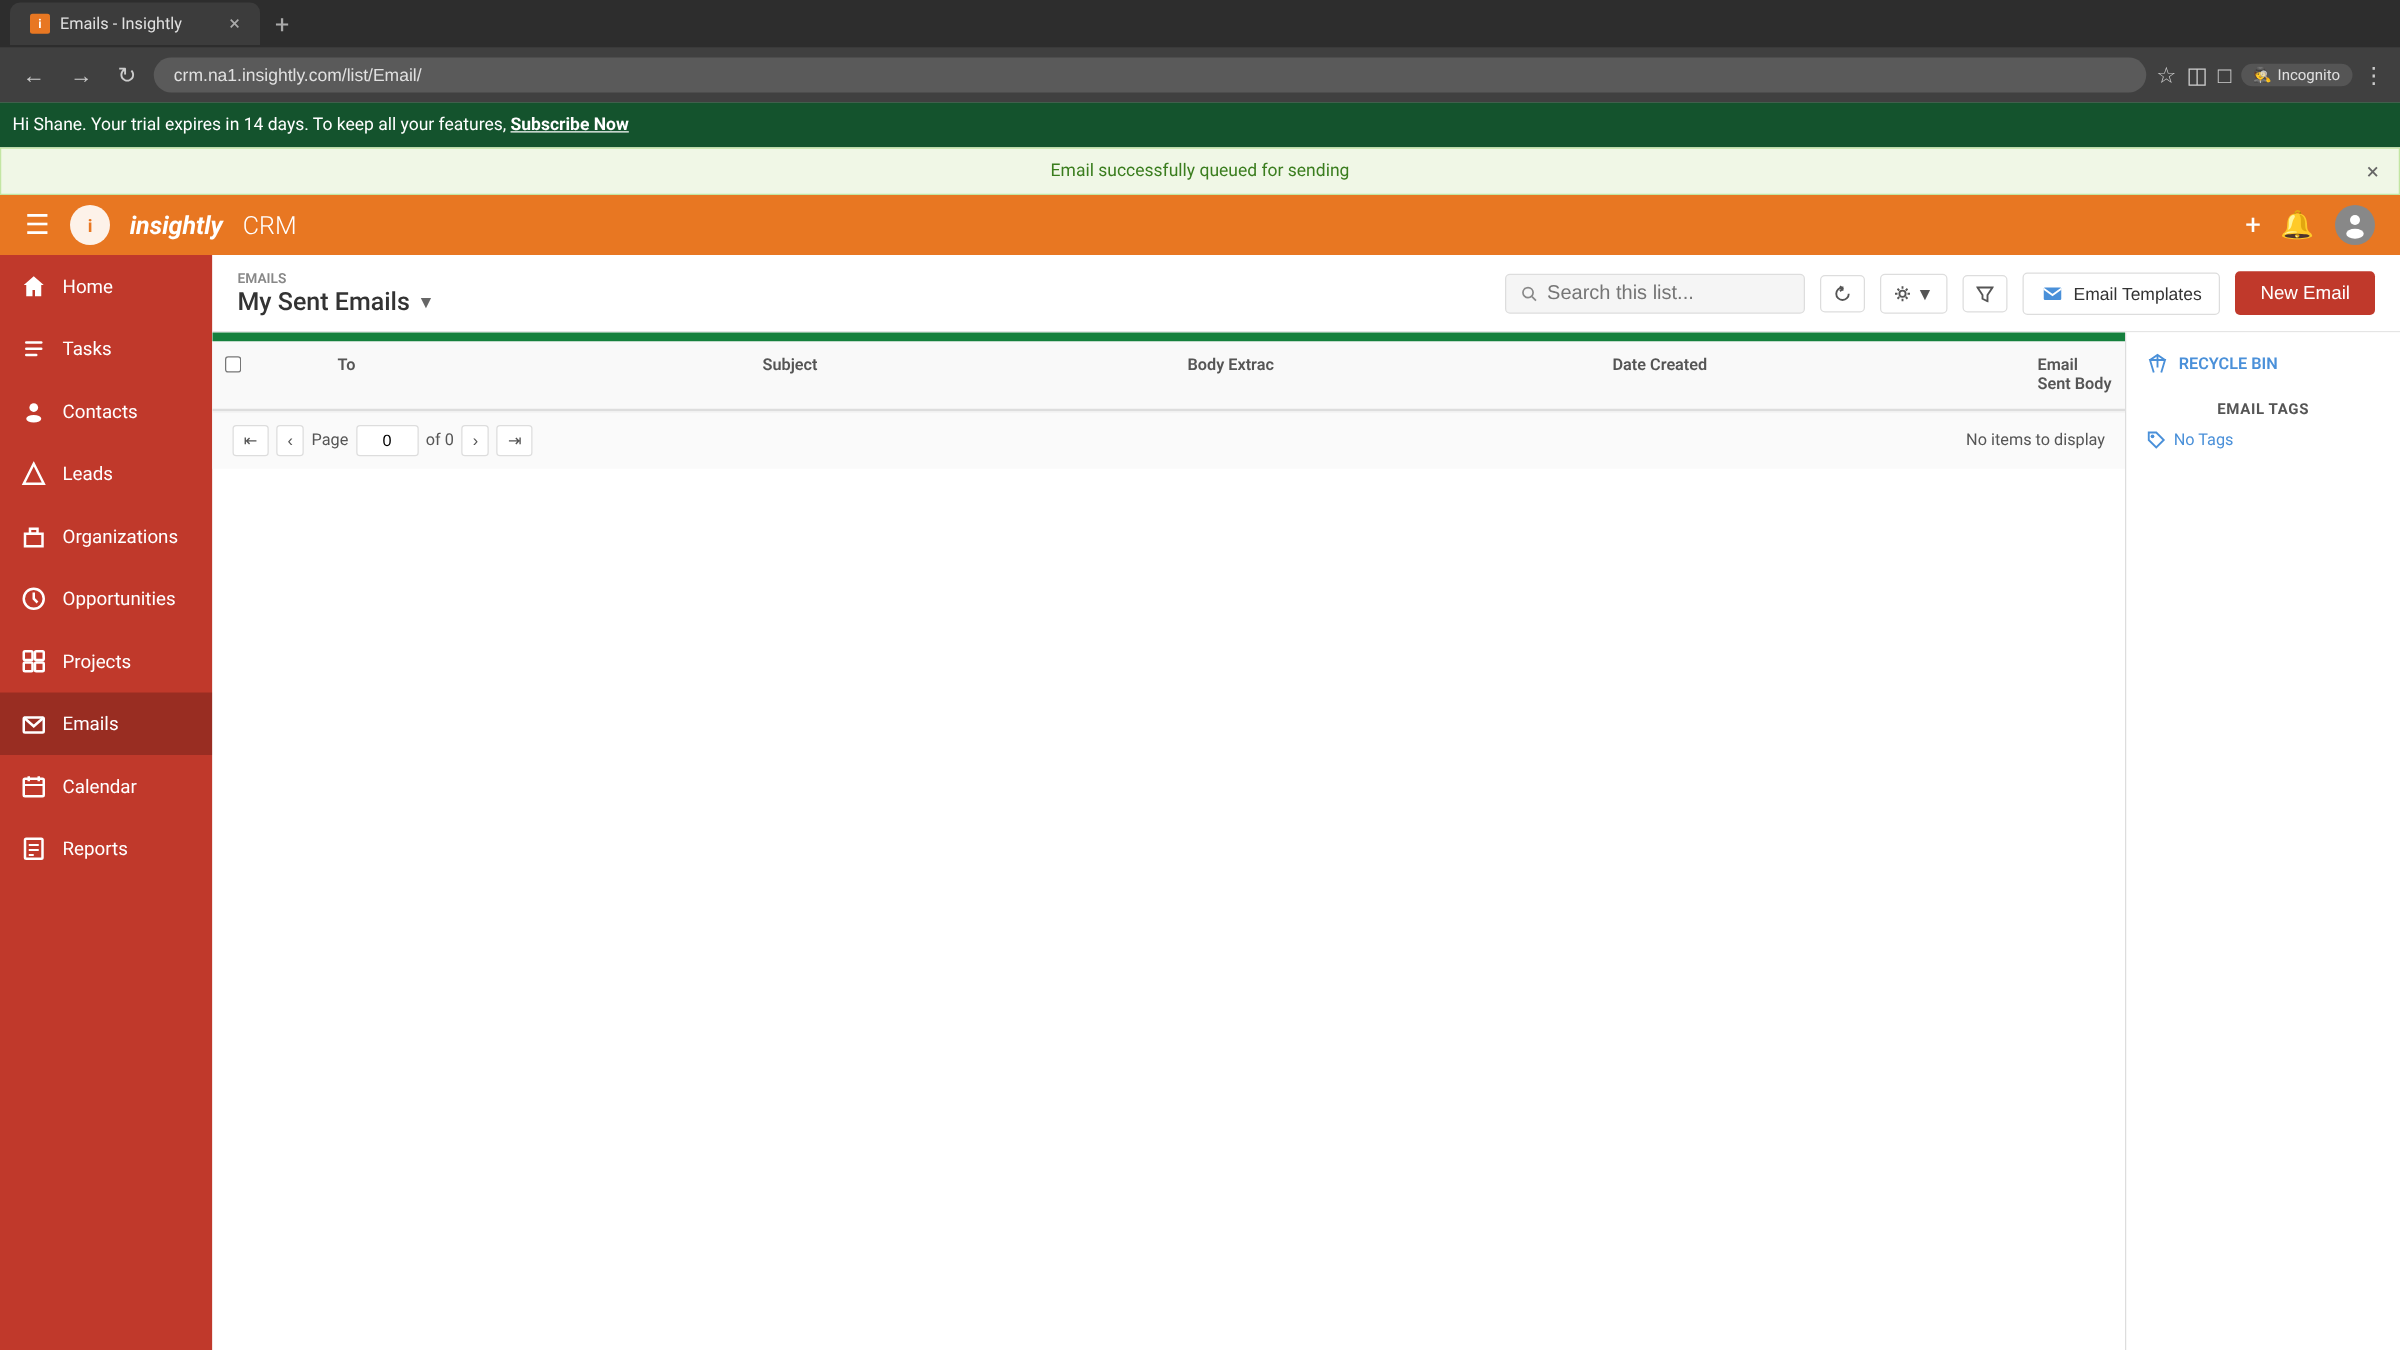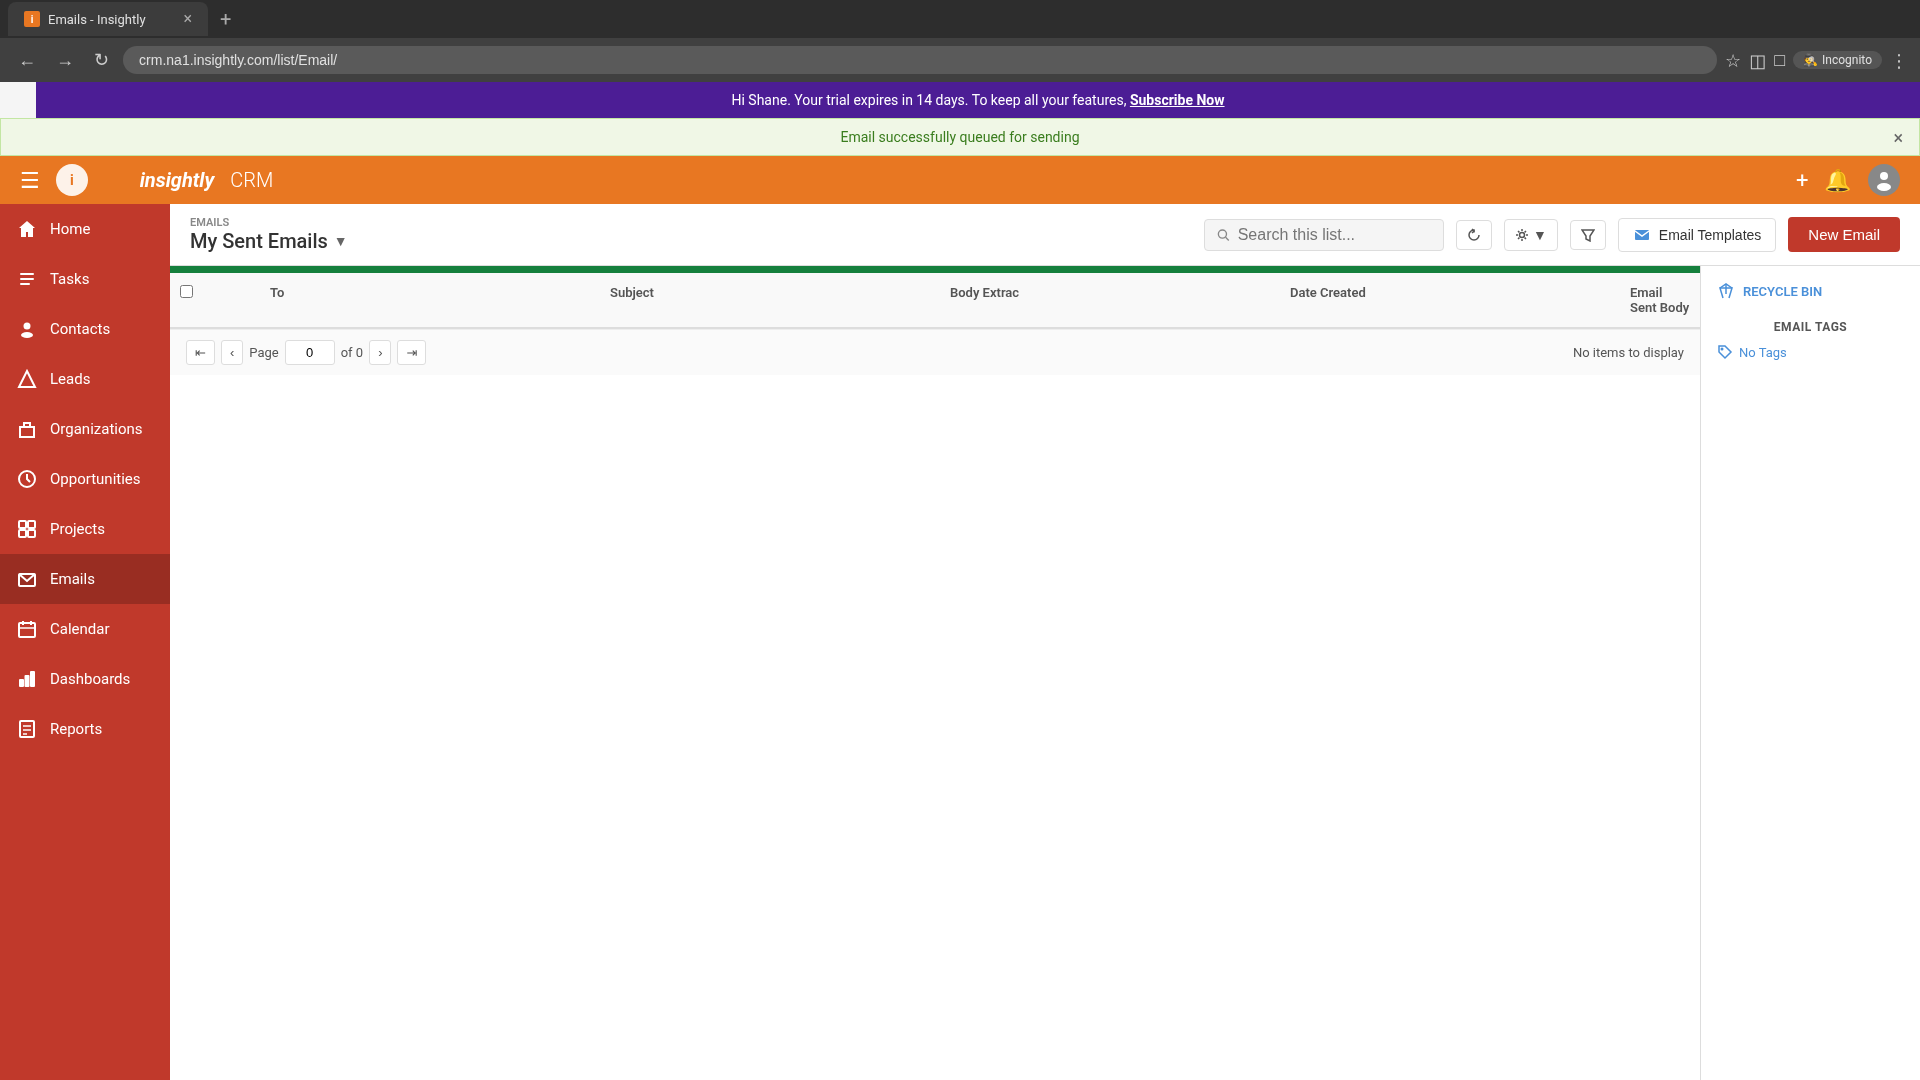--- a/index.html
+++ b/index.html
@@ -13,32 +13,32 @@
     .browser-tab .close-btn { margin-left: auto; color: #aaa; cursor: pointer; font-size: 16px; line-height: 1; }
     .new-tab-btn { color: #aaa; font-size: 20px; cursor: pointer; padding: 4px 8px; }
     .browser-nav { background: #404040; display: flex; align-items: center; height: 44px; padding: 0 12px; gap: 8px; }
     .nav-btn { color: #ccc; background: none; border: none; cursor: pointer; font-size: 18px; padding: 4px 6px; border-radius: 4px; }
     .address-bar { flex: 1; background: #5a5a5a; border: none; border-radius: 20px; color: #e0e0e0; padding: 6px 16px; font-size: 14px; height: 28px; }
     .nav-extras { display: flex; align-items: center; gap: 8px; color: #ccc; font-size: 18px; }
     .incognito-badge { background: #555; color: #e0e0e0; border-radius: 12px; padding: 2px 10px; font-size: 12px; display: flex; align-items: center; gap: 4px; }
 
     
     .app-wrapper { width: 1920px; min-height: 1042px; display: flex; flex-direction: column; }
-    .trial-banner { background: #4c1d95; color: white; text-align: center; padding: 10px; font-size: 14px; margin-left: 36px; }
+    .trial-banner { background: #14532d; color: white; text-align: left; padding: 10px; font-size: 14px; }
     .trial-banner a { color: white; font-weight: bold; }
     .toast-bar { background: #f0f7e6; border: 1px solid #c3e6a3; color: #3a7d1e; text-align: center; padding: 10px; position: relative; font-size: 14px; display: flex; align-items: center; justify-content: center; }
     .toast-close { position: absolute; right: 16px; cursor: pointer; color: #666; font-size: 18px; }
     
     .main-layout { display: flex; flex: 1; background: white; }
     
     
     .sidebar { width: 170px; background: #c0392b; display: flex; flex-direction: column; min-height: 960px; }
     .hamburger { color: white; font-size: 20px; cursor: pointer; }
     .logo-icon { width: 32px; height: 32px; }
-    .logo-text { color: white; font-size: 18px; font-weight: bold; margin-left: 36px; }
+    .logo-text { color: white; font-size: 18px; font-weight: bold; }
     .crm-text { color: white; font-size: 20px; font-weight: 300; }
     
     .nav-item { display: flex; align-items: center; gap: 12px; padding: 14px 16px; color: white; cursor: pointer; text-decoration: none; font-size: 15px; }
     .nav-item.active { background: rgba(0,0,0,0.2); }
     .nav-icon { width: 22px; height: 22px; display: flex; align-items: center; justify-content: center; flex-shrink: 0; }
     .nav-label { color: white; font-size: 15px; }
     
     
     .content-area { flex: 1; display: flex; flex-direction: column; background: #f5f5f5; }
     .content-header { background: white; border-bottom: 1px solid #ddd; padding: 12px 20px; display: flex; align-items: center; gap: 12px; }
@@ -225,30 +225,20 @@
               <line x1="6" y1="2" x2="6" y2="6" stroke="white" stroke-width="2"></line>
               <line x1="14" y1="2" x2="14" y2="6" stroke="white" stroke-width="2"></line>
               <line x1="2" y1="9" x2="18" y2="9" stroke="white" stroke-width="1.5"></line>
             </svg>
         </div>
         <span class="nav-label">Calendar</span>
       </div>
       <div class="nav-item">
         <div class="nav-icon">
           <svg width="20" height="20" viewBox="0 0 20 20">
-              <rect x="2" y="10" width="5" height="8" fill="white" rx="1"></rect>
-              <rect x="7.5" y="6" width="5" height="12" fill="white" rx="1"></rect>
-              <rect x="13" y="2" width="5" height="16" fill="white" rx="1"></rect>
-            </svg>
-        </div>
-        <span class="nav-label">Dashboards</span>
-      </div>
-      <div class="nav-item">
-        <div class="nav-icon">
-          <svg width="20" height="20" viewBox="0 0 20 20">
               <rect x="3" y="2" width="14" height="16" fill="none" stroke="white" stroke-width="2" rx="1"></rect>
               <line x1="6" y1="7" x2="14" y2="7" stroke="white" stroke-width="1.5"></line>
               <line x1="6" y1="11" x2="14" y2="11" stroke="white" stroke-width="1.5"></line>
               <line x1="6" y1="15" x2="10" y2="15" stroke="white" stroke-width="1.5"></line>
             </svg>
         </div>
         <span class="nav-label">Reports</span>
       </div>
     </nav>
 

